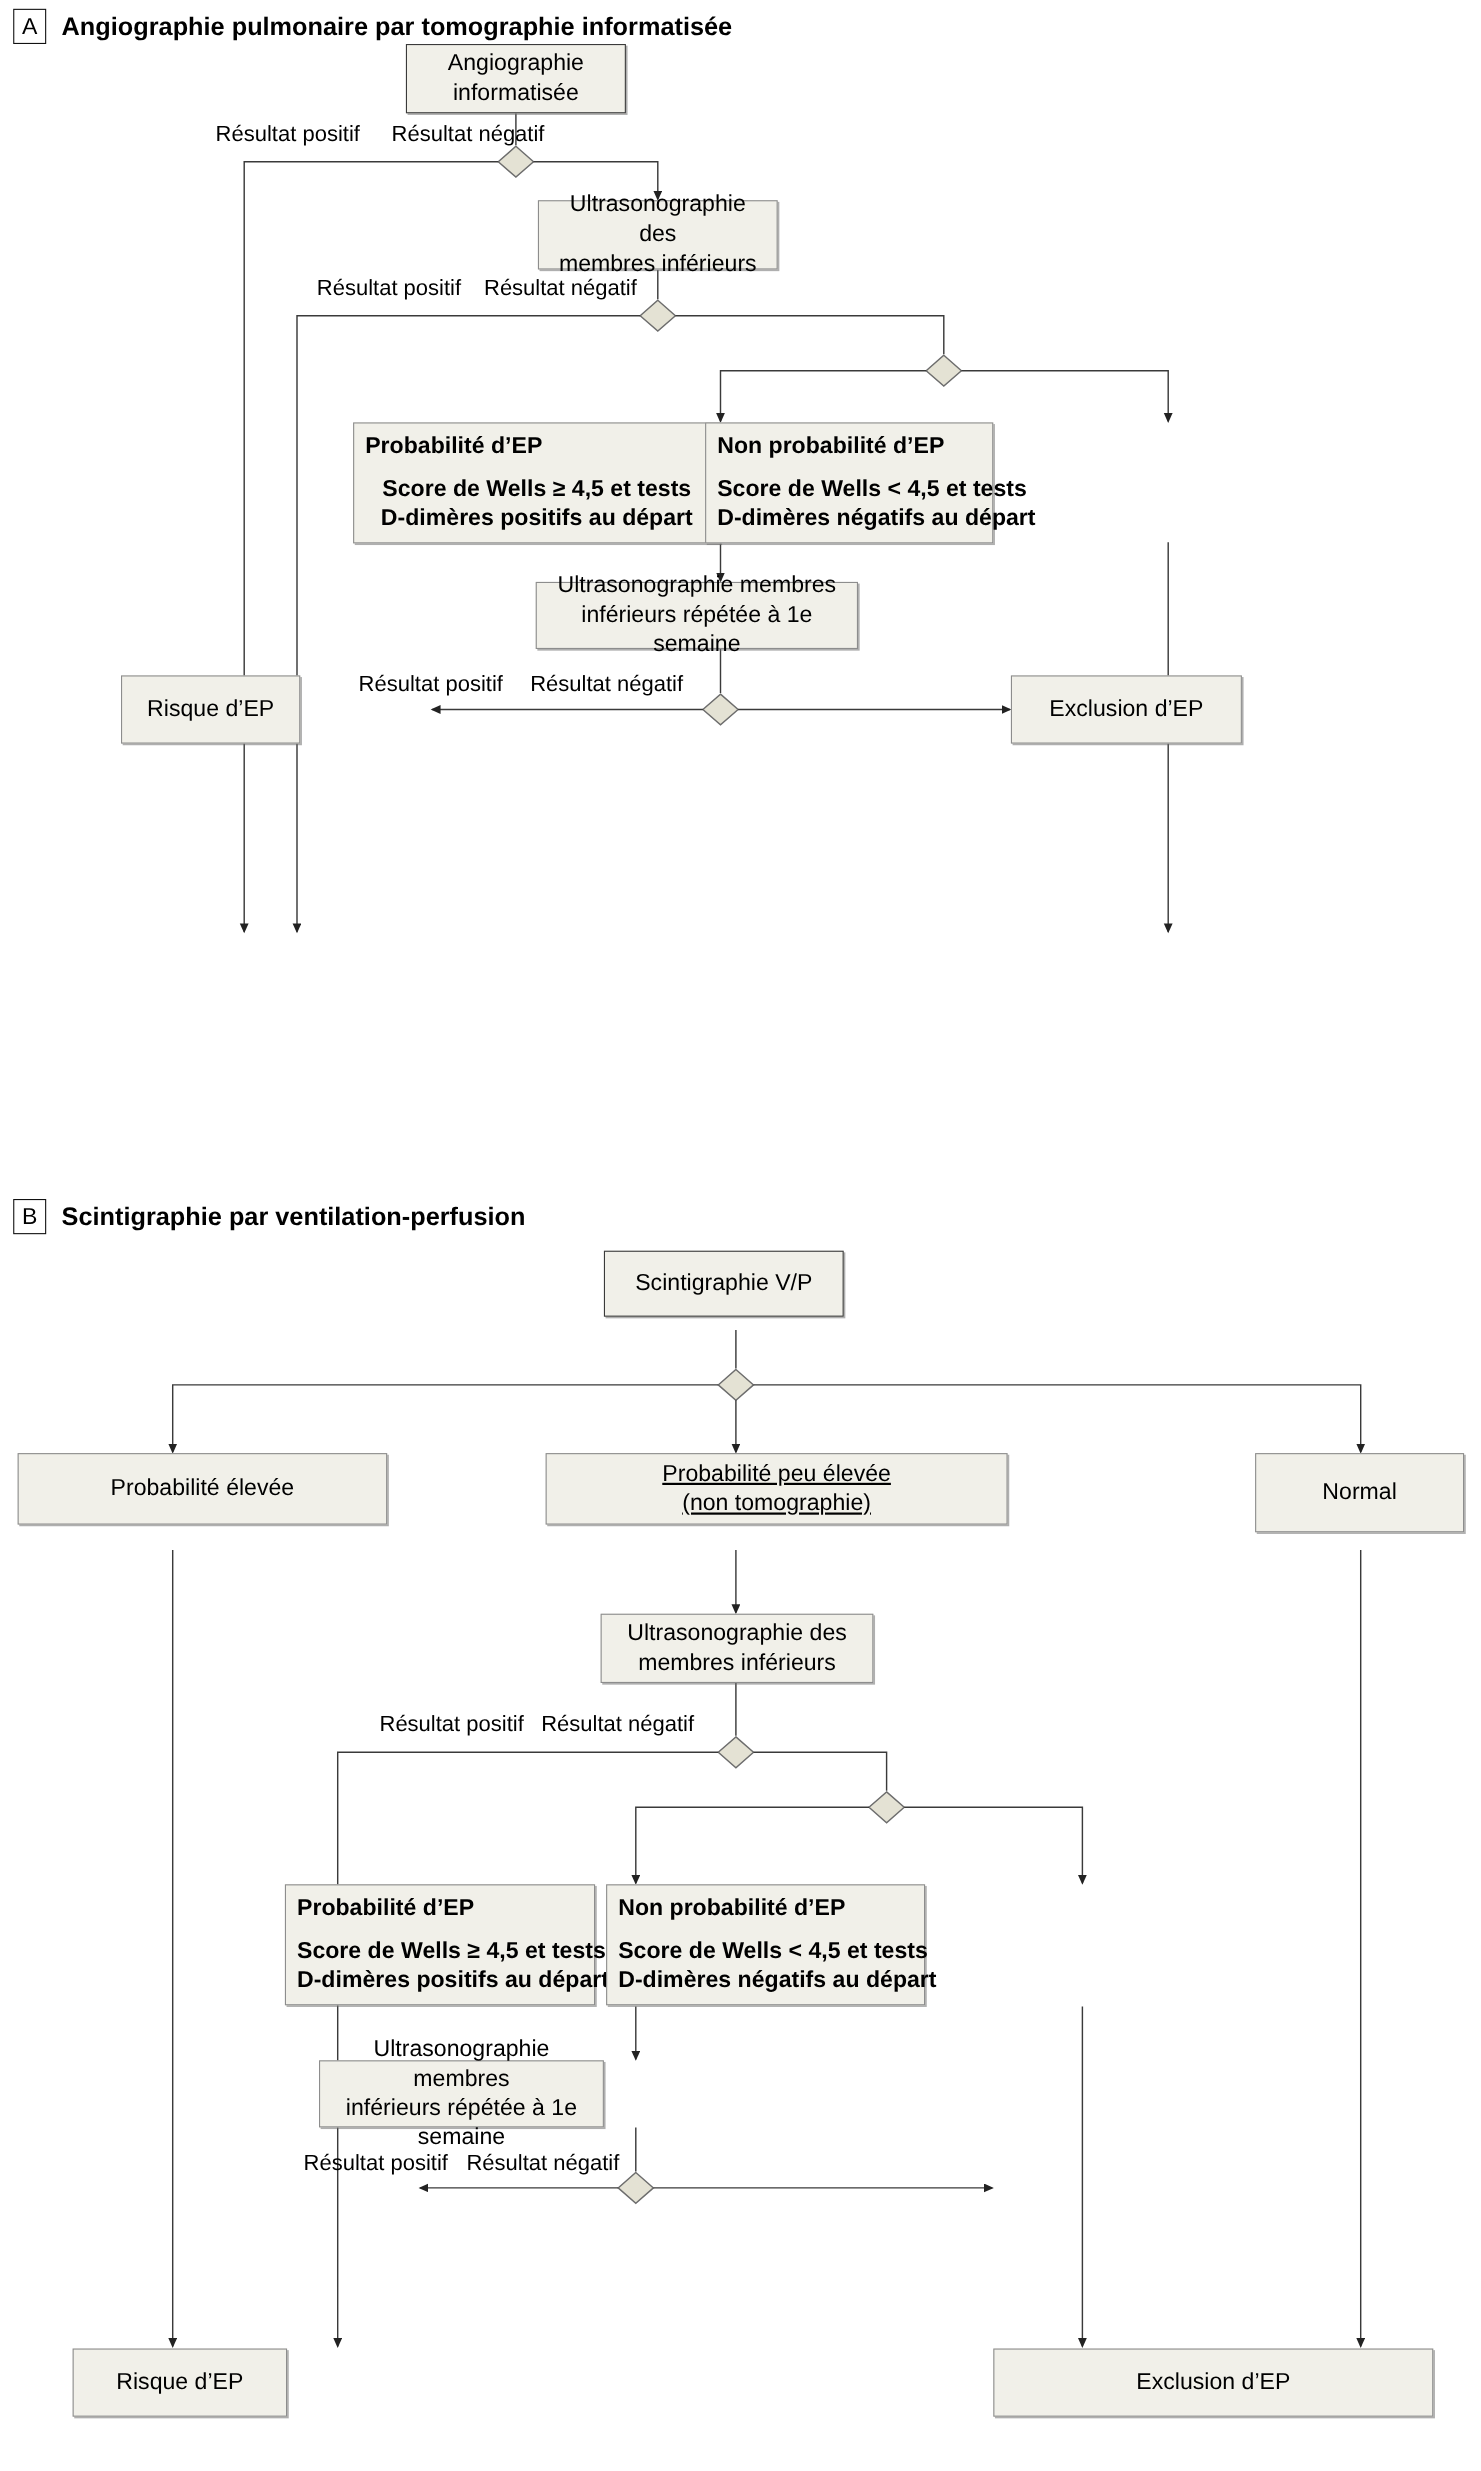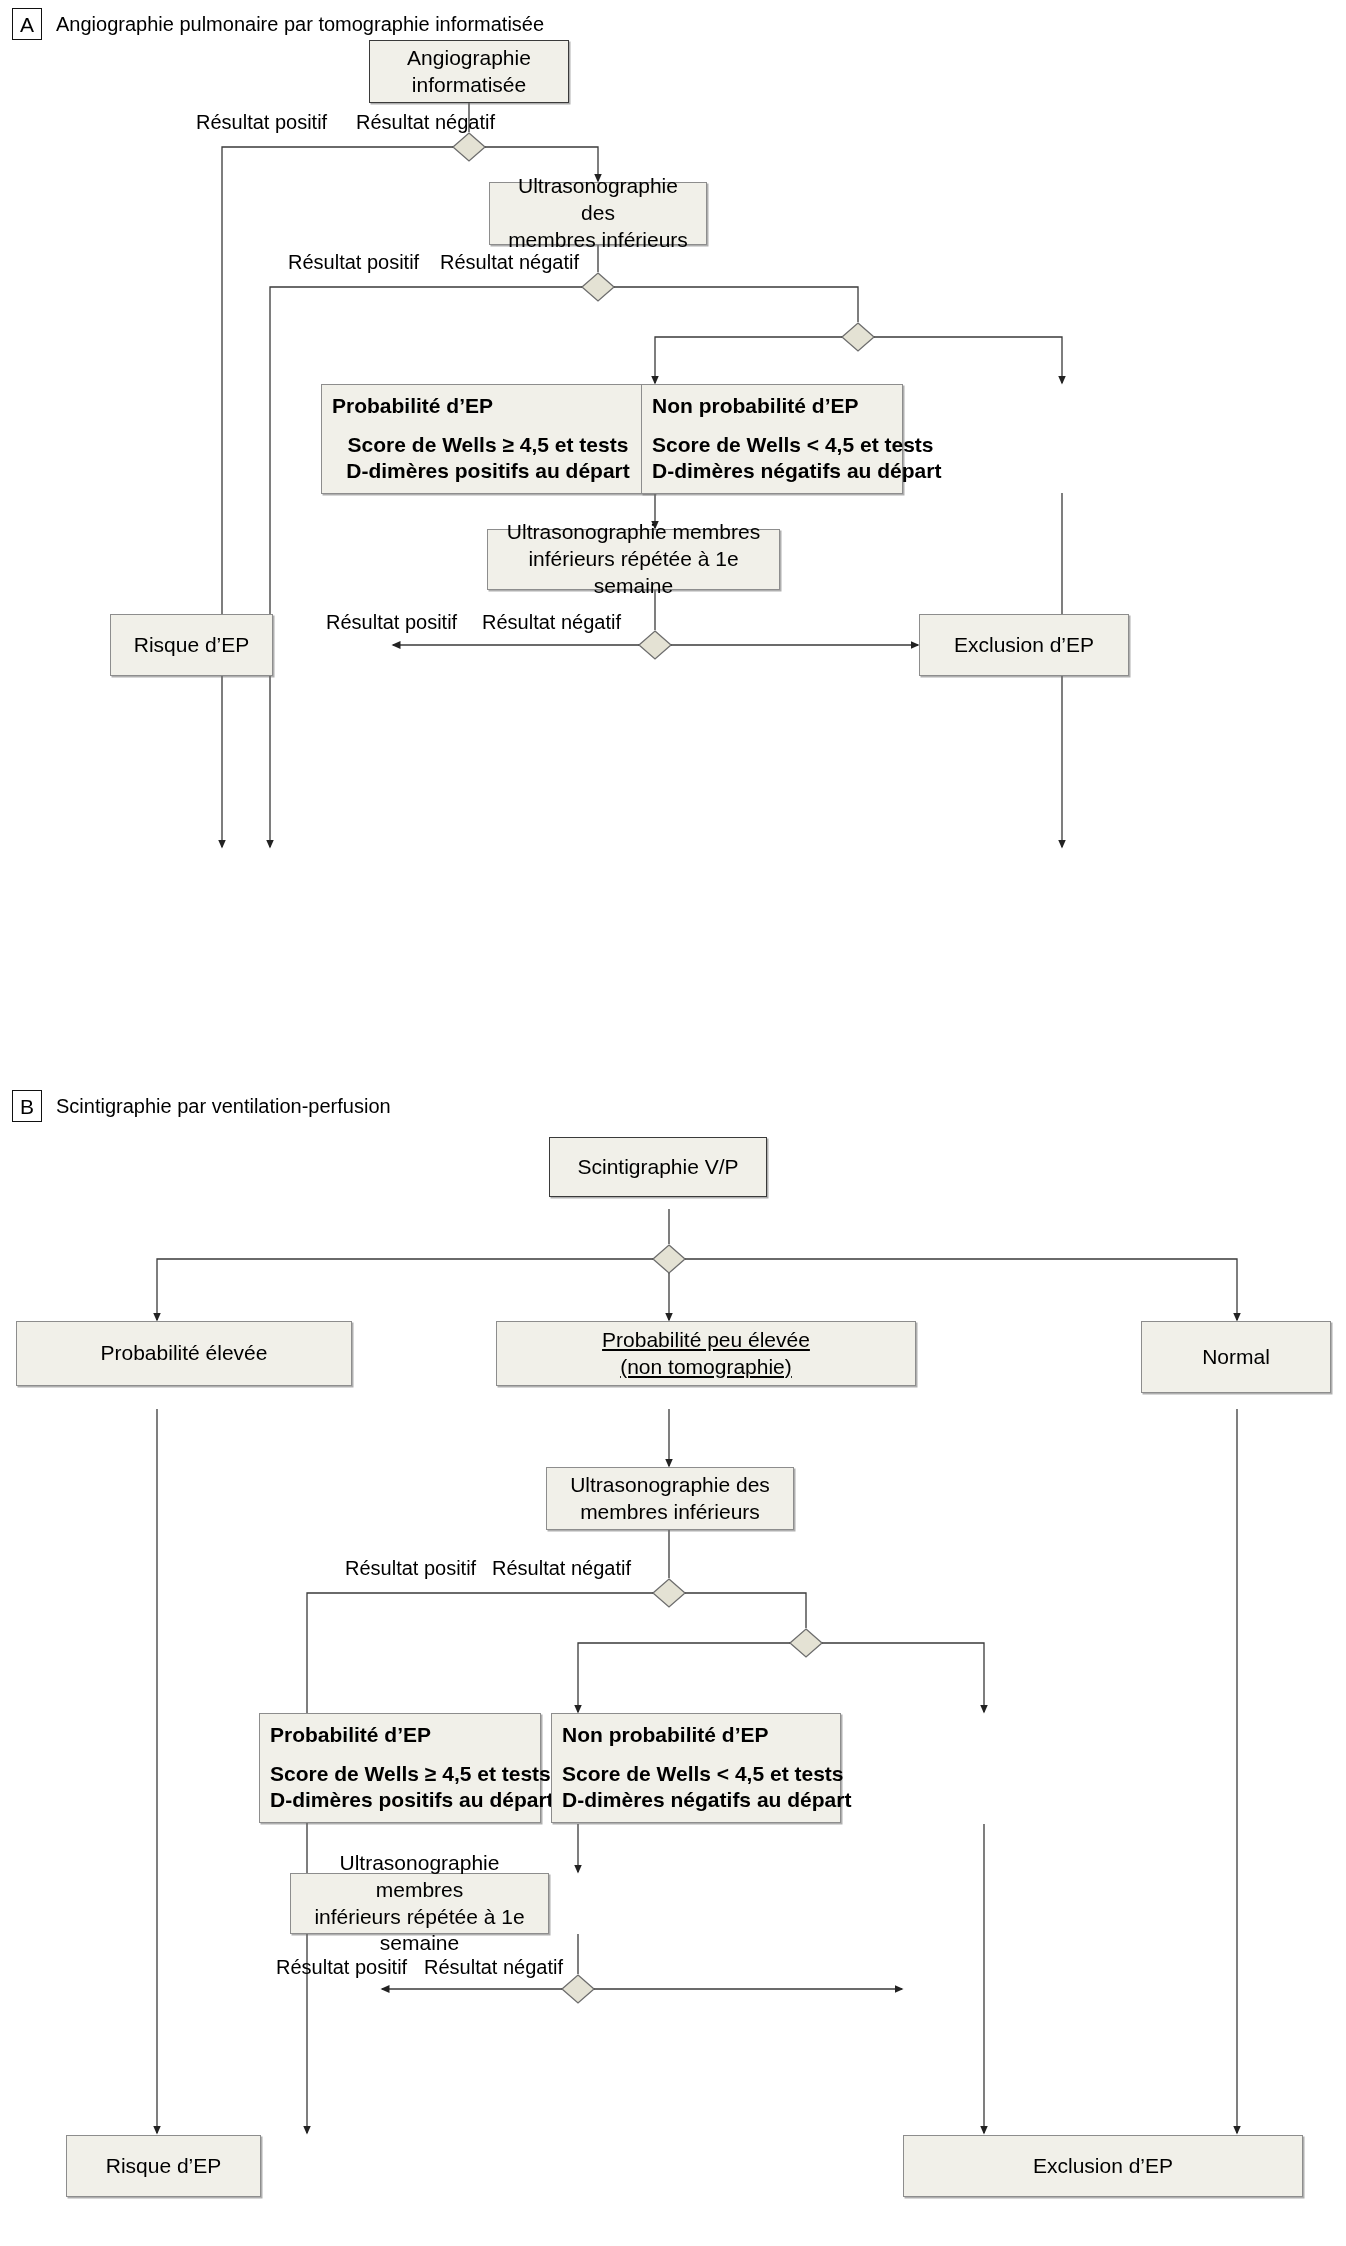--- a/index.html
+++ b/index.html
@@ -37,22 +37,23 @@
     height: 30px;
     border: 1.6px solid #111;
     display: flex;
     align-items: center;
     justify-content: center;
     font-size: 21px;
     line-height: 1;
     background: #fff;
   }
   .panel-title {
-    font-size: 20px;
+    font-size: 23px;
     white-space: nowrap;
+    font-weight: bold;
   }
   .node {
     position: absolute;
     background: #f1f0e9;
     border: 1.5px solid #8d8d8d;
     box-sizing: border-box;
     box-shadow: 1.5px 1.5px 0 rgba(110,110,110,0.55);
     display: flex;
     flex-direction: column;
     align-items: center;

